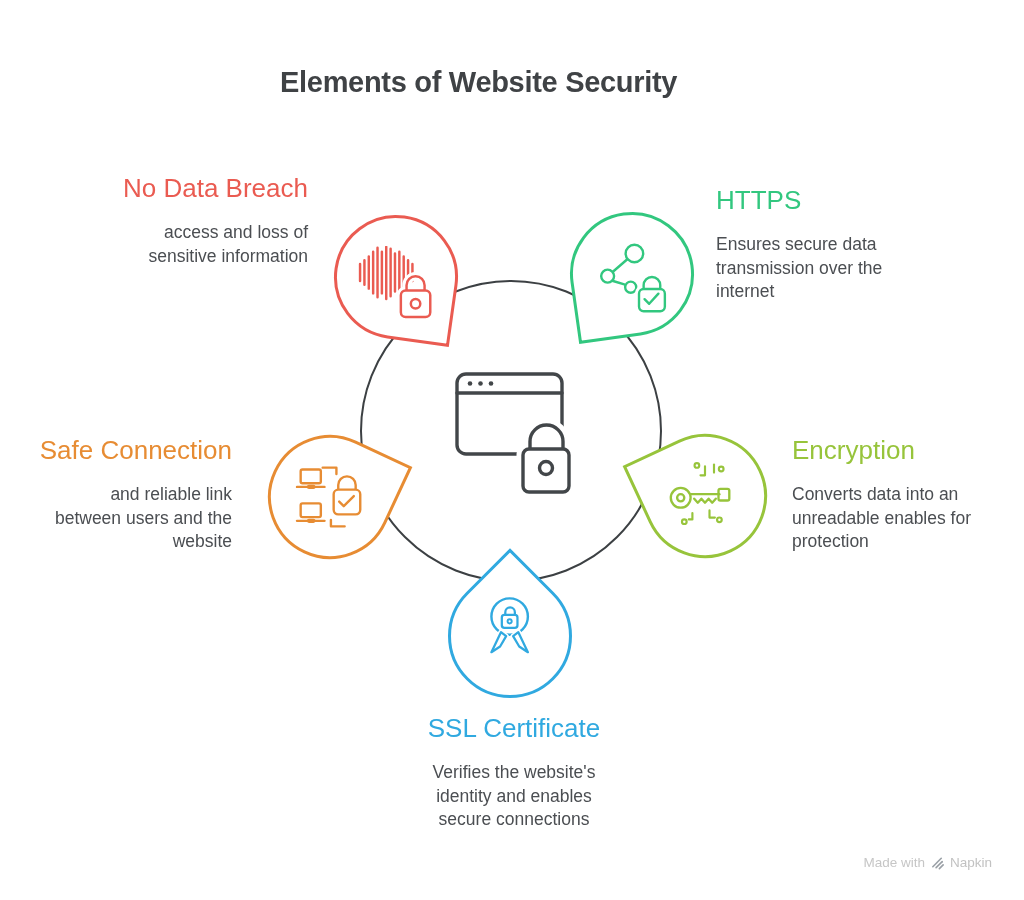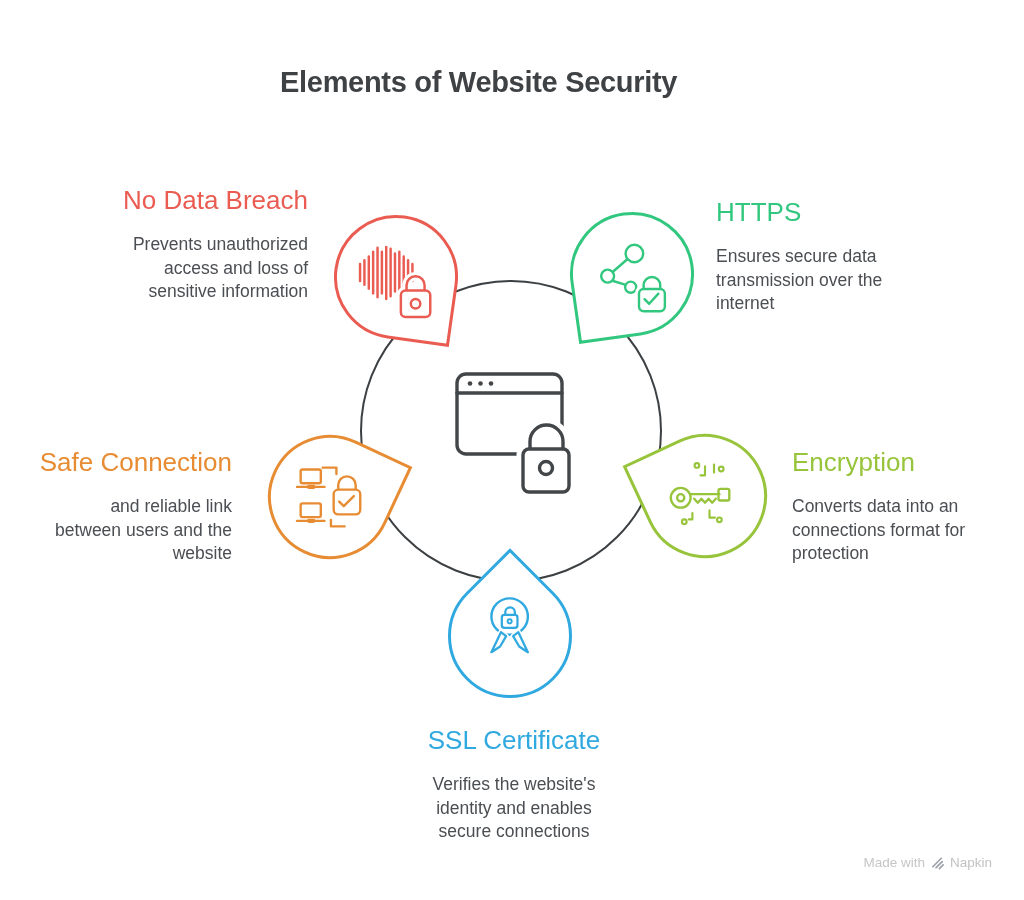--- a/index.html
+++ b/index.html
@@ -19,21 +19,21 @@
   .tear-green {left:570px;top:212px;border-color:#32c77f;border-radius:50% 50% 50% 0;transform:rotate(-8deg);}
   .tear-orange{left:268px;top:435px;border-color:#e78c33;border-radius:50% 0 50% 50%;transform:rotate(25deg);}
   .tear-lime  {left:643px;top:434px;border-color:#97c43b;border-radius:0 50% 50% 50%;transform:rotate(-25deg);}
   .tear-blue  {left:448px;top:574px;border-color:#30a9e0;border-radius:0 50% 50% 50%;transform:rotate(45deg);}
   .tear-red    .icon-wrap{transform:translate(0,6px) rotate(-8deg);}
   .tear-green  .icon-wrap{transform:translate(0,4px) rotate(8deg);}
   .tear-orange .icon-wrap{transform:rotate(-25deg);}
   .tear-lime   .icon-wrap{transform:rotate(25deg);}
   .tear-blue   .icon-wrap{transform:translate(-6px,-6px) rotate(-45deg);}
   
-  .tblock{position:absolute;z-index:4;margin-top:12px;}
+  .tblock{position:absolute;z-index:4;}
   .tblock .heading{font-size:26px;line-height:32px;font-weight:400;margin:0 0 17px 0;}
   .tblock .bodyline{font-size:17.5px;line-height:23.5px;color:#4b4e52;}
   .tb-ndb {left:68px;top:172px;width:240px;text-align:right;}
   .tb-http{left:716px;top:184px;width:220px;text-align:left;}
   .tb-safe{left:0px;top:434px;width:232px;text-align:right;}
   .tb-enc {left:792px;top:434px;width:210px;text-align:left;}
   .tb-ssl {left:354px;top:712px;width:320px;text-align:center;}
   .c-red{color:#ea5b51}.c-green{color:#32c77f}.c-orange{color:#e78c33}
   .c-lime{color:#97c43b}.c-blue{color:#30a9e0}
   
@@ -158,21 +158,20 @@
           <path d="M48 47 L59 70 L49 63.5 L42 51.5 Z"></path>
         </g>
         <path d="M28 47 L17 70 L27 63.5 L34 51.5 Z" fill="#ffffff" stroke-width="2.6"></path>
         <path d="M48 47 L59 70 L49 63.5 L42 51.5 Z" fill="#ffffff" stroke-width="2.6"></path>
       </svg>
     </div>
   </div>
 
   <div class="tblock tb-ndb">
     <div class="heading c-red">No Data Breach</div>
-    <div class="bodyline">Prevents unauthorized</div>
     <div class="bodyline">access and loss of</div>
     <div class="bodyline">sensitive information</div>
   </div>
 
   <div class="tblock tb-http">
     <div class="heading c-green">HTTPS</div>
     <div class="bodyline">Ensures secure data</div>
     <div class="bodyline">transmission over the</div>
     <div class="bodyline">internet</div>
   </div>
@@ -180,21 +179,21 @@
   <div class="tblock tb-safe">
     <div class="heading c-orange">Safe Connection</div>
     <div class="bodyline">and reliable link</div>
     <div class="bodyline">between users and the</div>
     <div class="bodyline">website</div>
   </div>
 
   <div class="tblock tb-enc">
     <div class="heading c-lime">Encryption</div>
     <div class="bodyline">Converts data into an</div>
-    <div class="bodyline">connections format for</div>
+    <div class="bodyline">unreadable enables for</div>
     <div class="bodyline">protection</div>
   </div>
 
   <div class="tblock tb-ssl">
     <div class="heading c-blue">SSL Certificate</div>
     <div class="bodyline">Verifies the website's</div>
     <div class="bodyline">identity and enables</div>
     <div class="bodyline">secure connections</div>
   </div>
 

